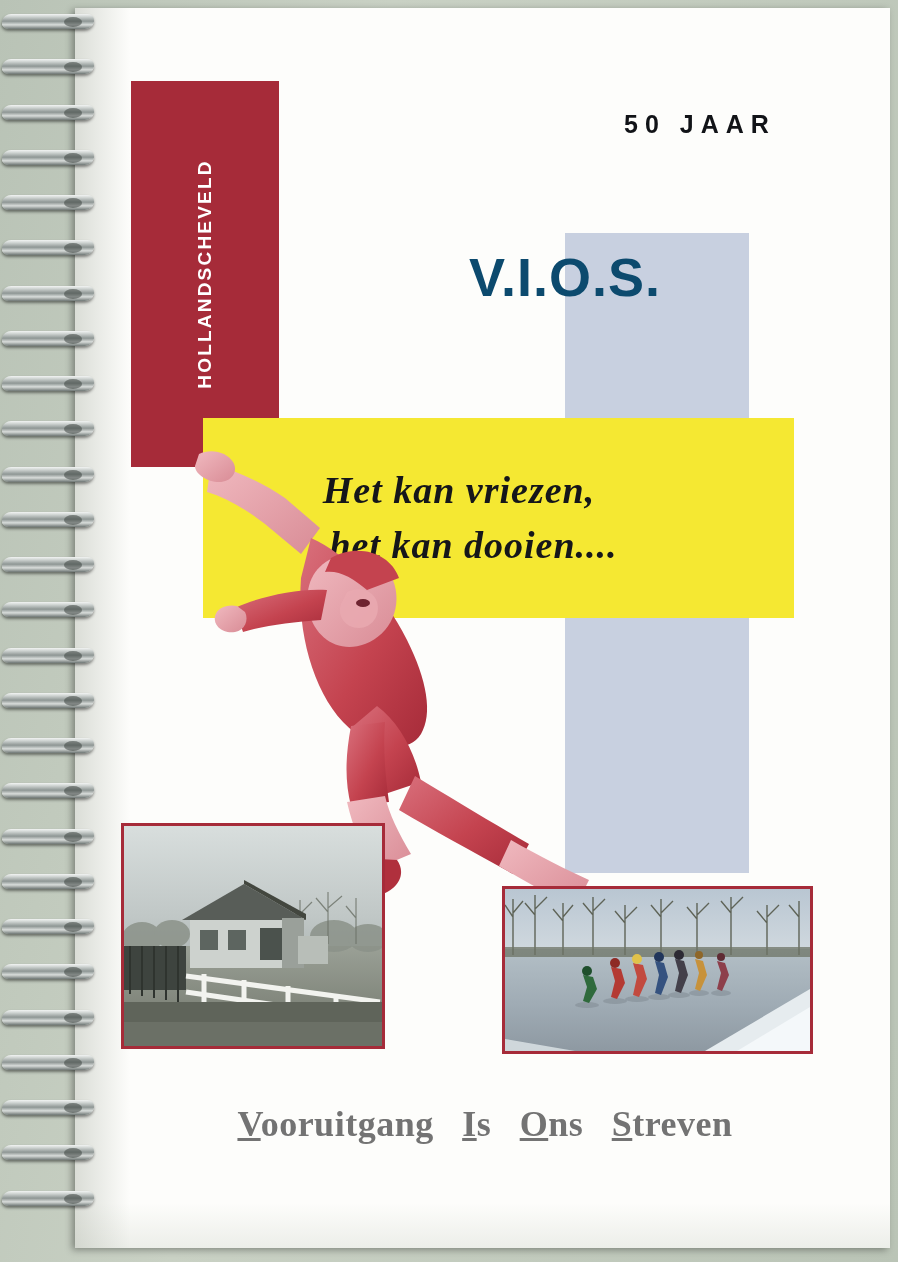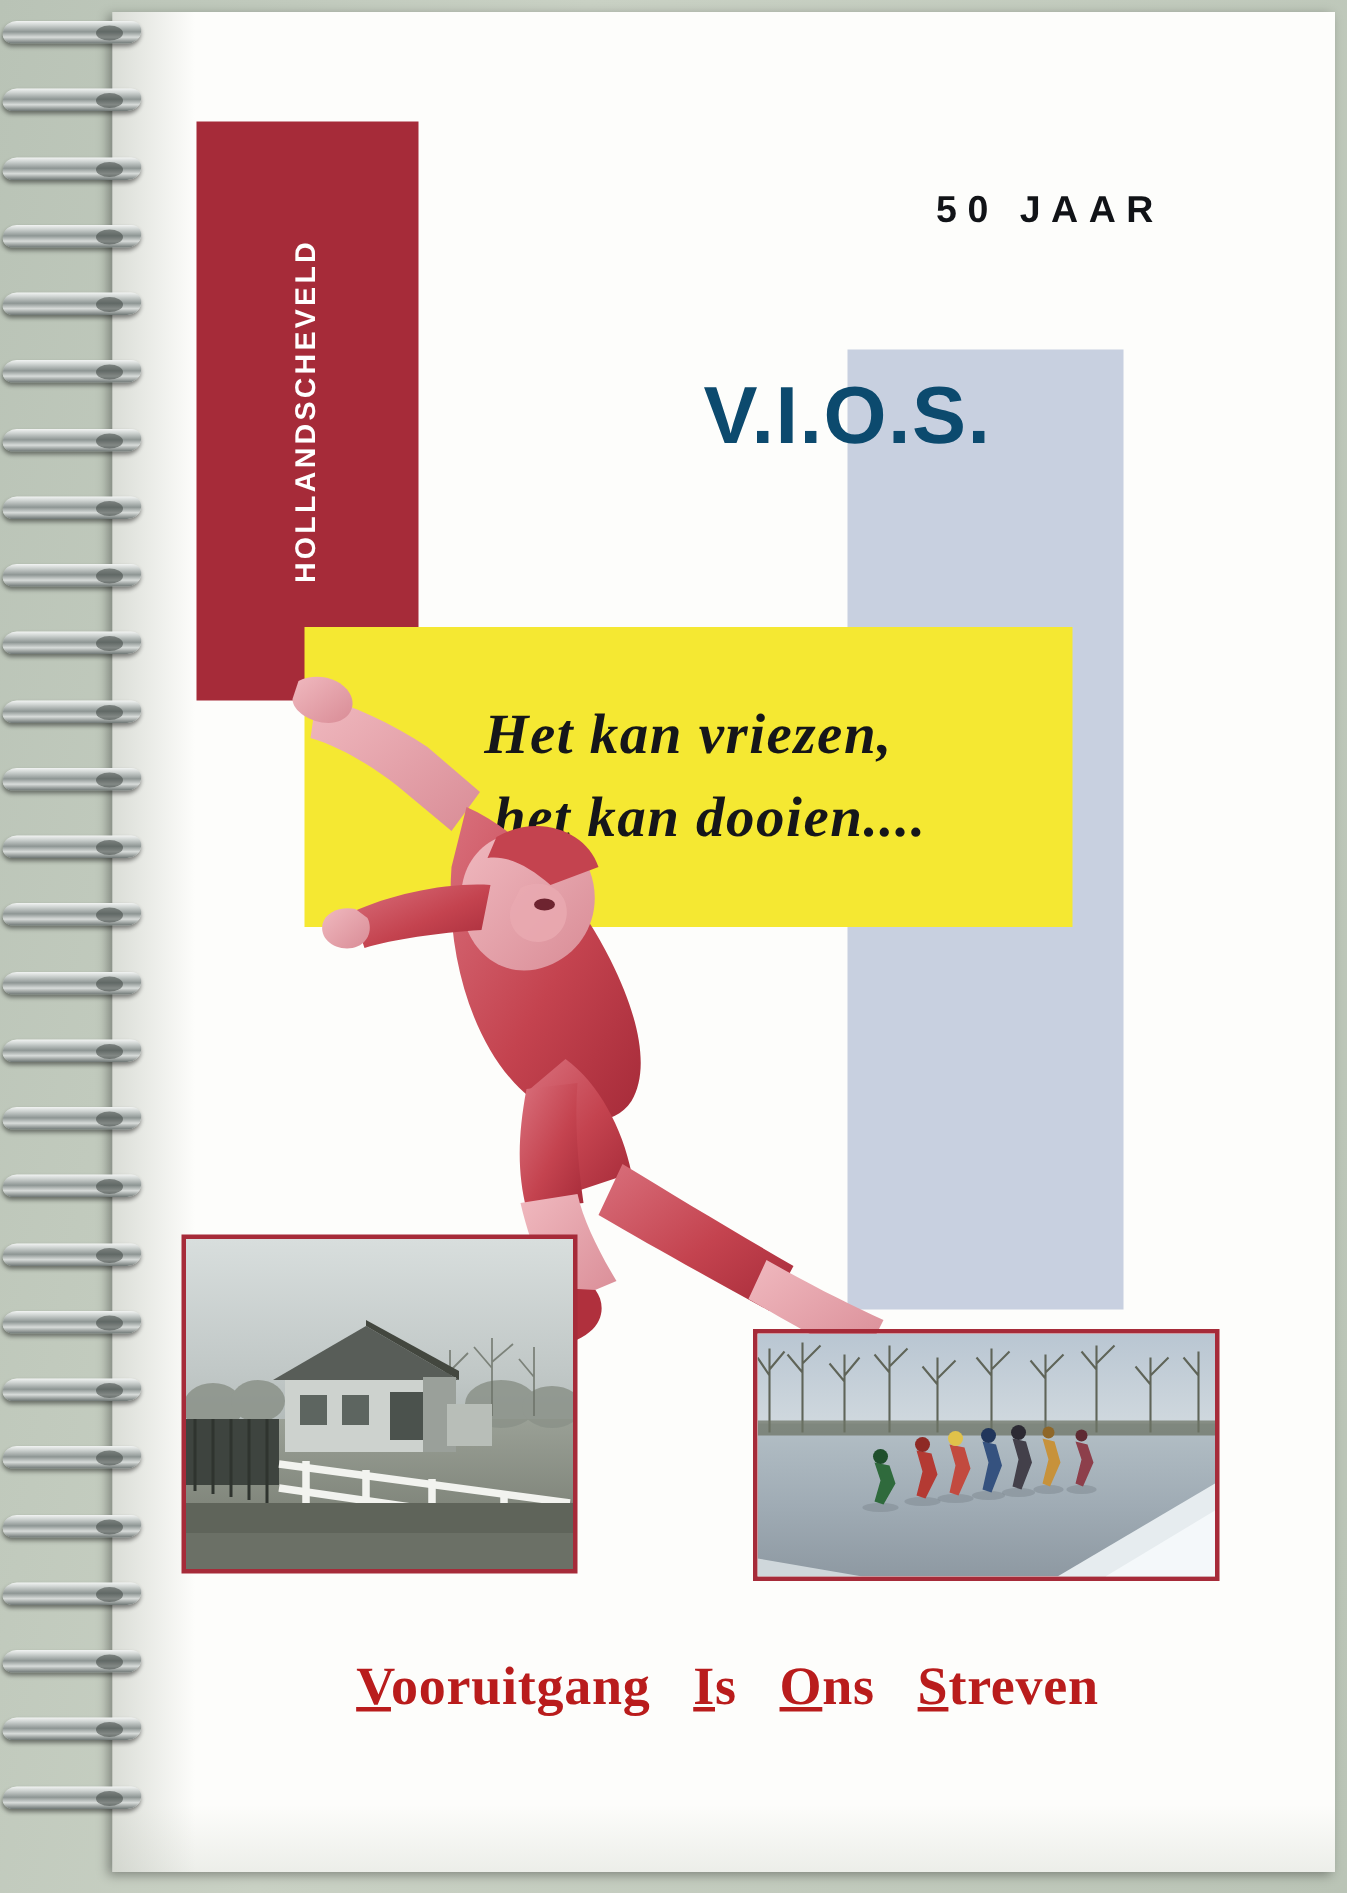--- a/index.html
+++ b/index.html
@@ -106,21 +106,21 @@
     width: 184px;
     height: 640px;
     background: #c3ccdd;
     opacity: .92;
   }
 
   #yellowbar {
     position: absolute;
     left: 128px;
     top: 410px;
-    width: 512px;
+    width: 591px;
     height: 200px;
     background: #f5e832;
   }
   #slogan {
     position: absolute;
     left: 0; top: 0;
     width: 512px; height: 200px;
     display: flex;
     flex-direction: column;
     justify-content: center;
@@ -131,21 +131,21 @@
     font-size: 38px;
     color: #15161a;
     line-height: 1.45;
   }
   #slogan .l1 { letter-spacing: 1px; }
   #slogan .l2 { letter-spacing: 1px; margin-left: 29px; }
 
   #subtitle {
     position: absolute;
     left: 460px;
-    top: 118px;
+    top: 102px;
     width: 330px;
     text-align: center;
     font-size: 25px;
     font-weight: bold;
     letter-spacing: 7px;
     color: #111317;
   }
   #title1 {
     position: absolute;
     left: 180px;
@@ -204,21 +204,21 @@
   
   #motto {
     position: absolute;
     left: 30px;
     top: 1095px;
     width: 760px;
     text-align: center;
     font-family: "Liberation Serif", serif;
     font-size: 36px;
     font-weight: bold;
-    color: #b91c1c;
+    color: #737373;
     letter-spacing: 0.5px;
   }
   #motto .cap { text-decoration: underline; }
 </style>
 </head>
 <body>
 
 <div id="scan">
 
   <div id="cover">

